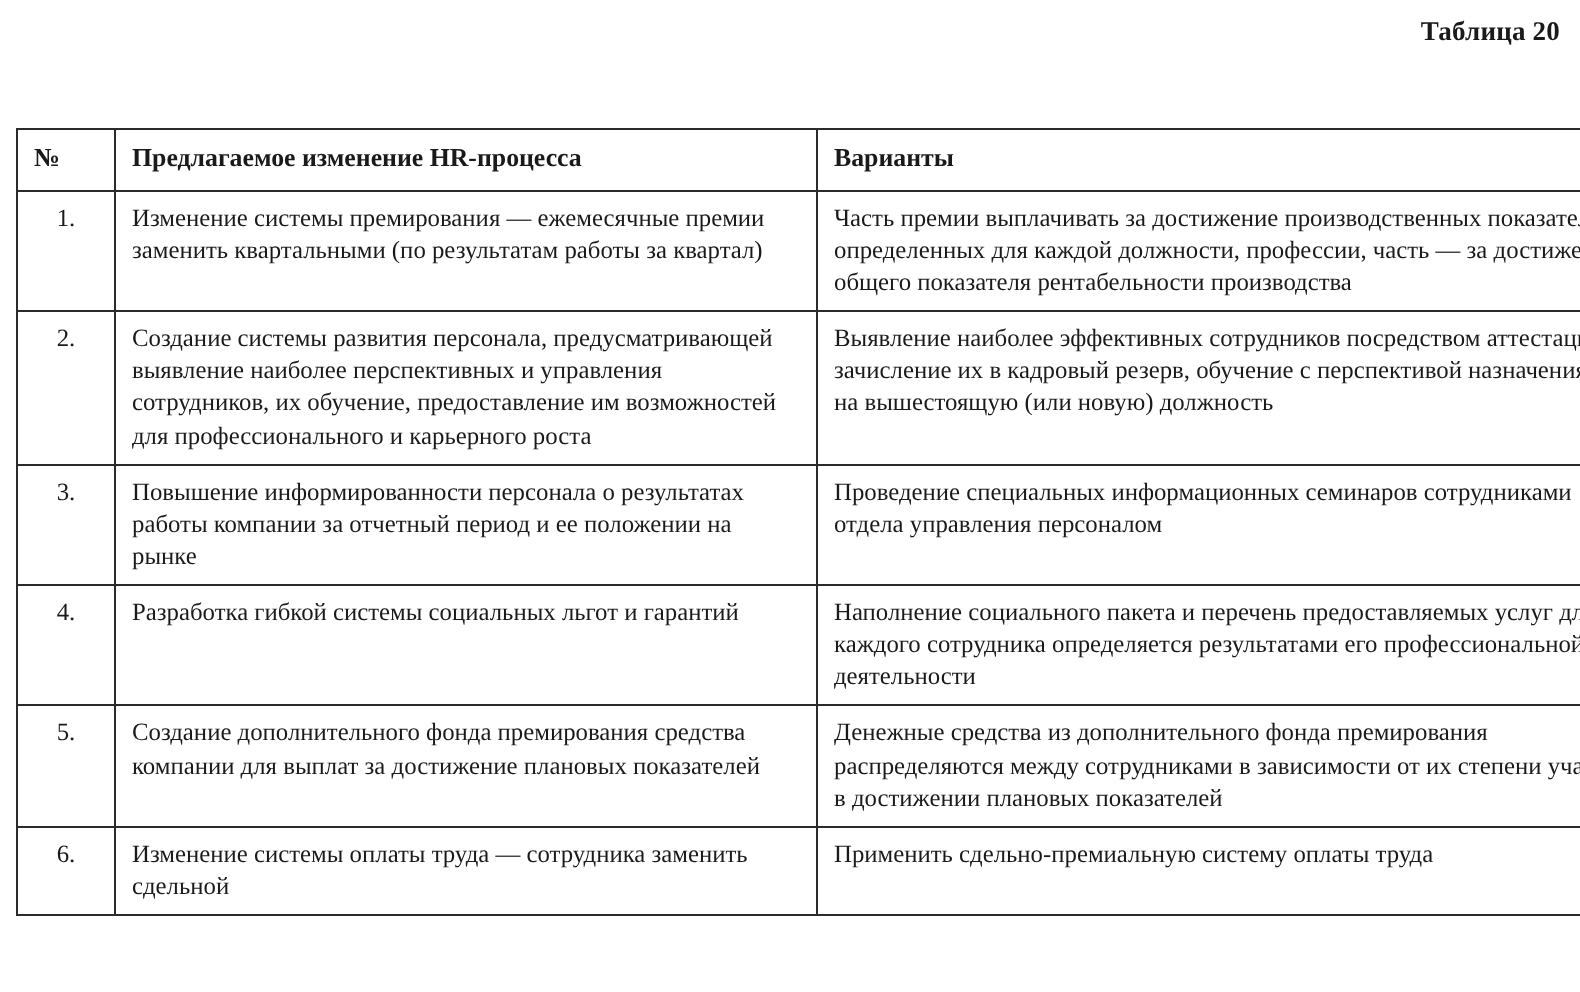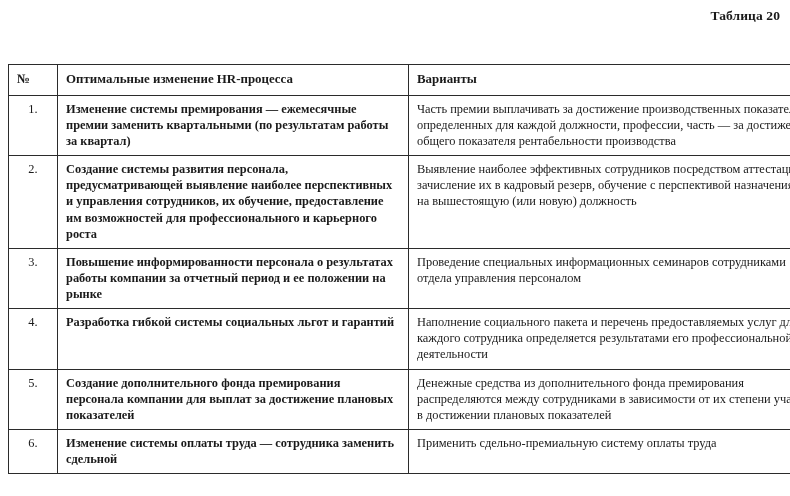--- a/index.html
+++ b/index.html
@@ -77,21 +77,20 @@
     white-space: nowrap;
   }
   th.col-num, td.col-num {
     width: 32px;
     text-align: center;
     padding-left: 2px;
     padding-right: 2px;
   }
   th.col-change, td.col-change {
     width: 334px;
-    font-weight: bold;
   }
   th.col-options, td.col-options {
     width: 406px;
   }
   td.col-num {
     font-size: 12.4px;
     text-align: center;
   }
   td .cell-text {
     display: block;
@@ -106,21 +105,21 @@
 
   <div class="caption-block">
     <div class="caption-number">Таблица 20</div>
   </div>
 
   <div class="table-wrap">
     <table class="main-table">
       <thead>
         <tr>
           <th class="col-num">№</th>
-          <th class="col-change">Оптимальные изменение HR-процесса</th>
+          <th class="col-change">Предлагаемое изменение HR-процесса</th>
           <th class="col-options">Варианты</th>
         </tr>
       </thead>
       <tbody>
         <tr>
           <td class="col-num">1.</td>
           <td class="col-change">
               <span class="cell-text">Изменение системы премирования — ежемесячные премии заменить квартальными (по результатам работы за квартал)</span>
             </td>
           <td class="col-options">
@@ -150,21 +149,21 @@
           <td class="col-change">
               <span class="cell-text">Разработка гибкой системы социальных льгот и гарантий</span>
             </td>
           <td class="col-options">
               <span class="cell-text">Наполнение социального пакета и перечень предоставляемых услуг для каждого сотрудника определяется результатами его профессиональной деятельности</span>
             </td>
         </tr>
         <tr>
           <td class="col-num">5.</td>
           <td class="col-change">
-              <span class="cell-text">Создание дополнительного фонда премирования персонала компании для выплат за достижение плановых показателей</span>
+              <span class="cell-text">Создание дополнительного фонда премирования средства компании для выплат за достижение плановых показателей</span>
             </td>
           <td class="col-options">
               <span class="cell-text">Денежные средства из дополнительного фонда премирования распределяются между сотрудниками в зависимости от их степени участия в достижении плановых показателей</span>
             </td>
         </tr>
         <tr>
           <td class="col-num">6.</td>
           <td class="col-change">
               <span class="cell-text">Изменение системы оплаты труда — сотрудника заменить сдельной</span>
             </td>

